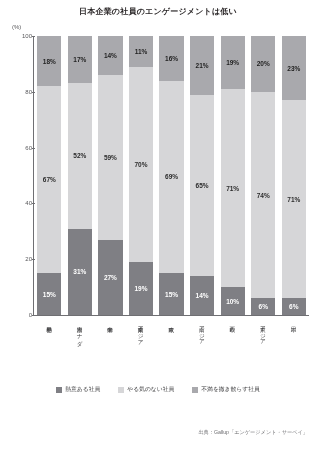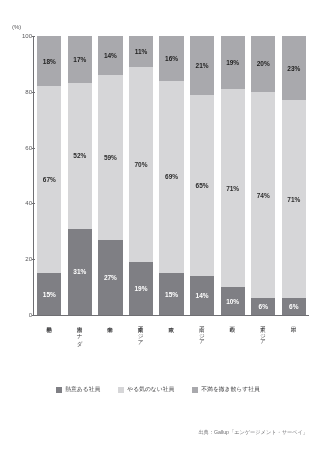--- a/index.html
+++ b/index.html
@@ -96,20 +96,21 @@
   .source{
     position:absolute;right:8px;top:429px;
     font-size:5.2px;color:#6d6d70;white-space:nowrap;
   }
 </style>
 </head>
 <body>
 
 <div class="page">
 
+  <div class="chart-title">日本企業の社員のエンゲージメントは低い</div>
 
   <div class="yaxis-unit">(%)</div>
 
   <div class="plot-wrap">
     <div class="axis-line-y"></div>
     <div class="axis-line-x"></div>
     <div class="ytick-holder" id="yticks">
         <div class="ytick" style="top: 276px;">0</div>
         <div class="ytick-mark" style="top: 279px; left: 24px;"></div>
         <div class="ytick" style="top: 220.2px;">20</div>

